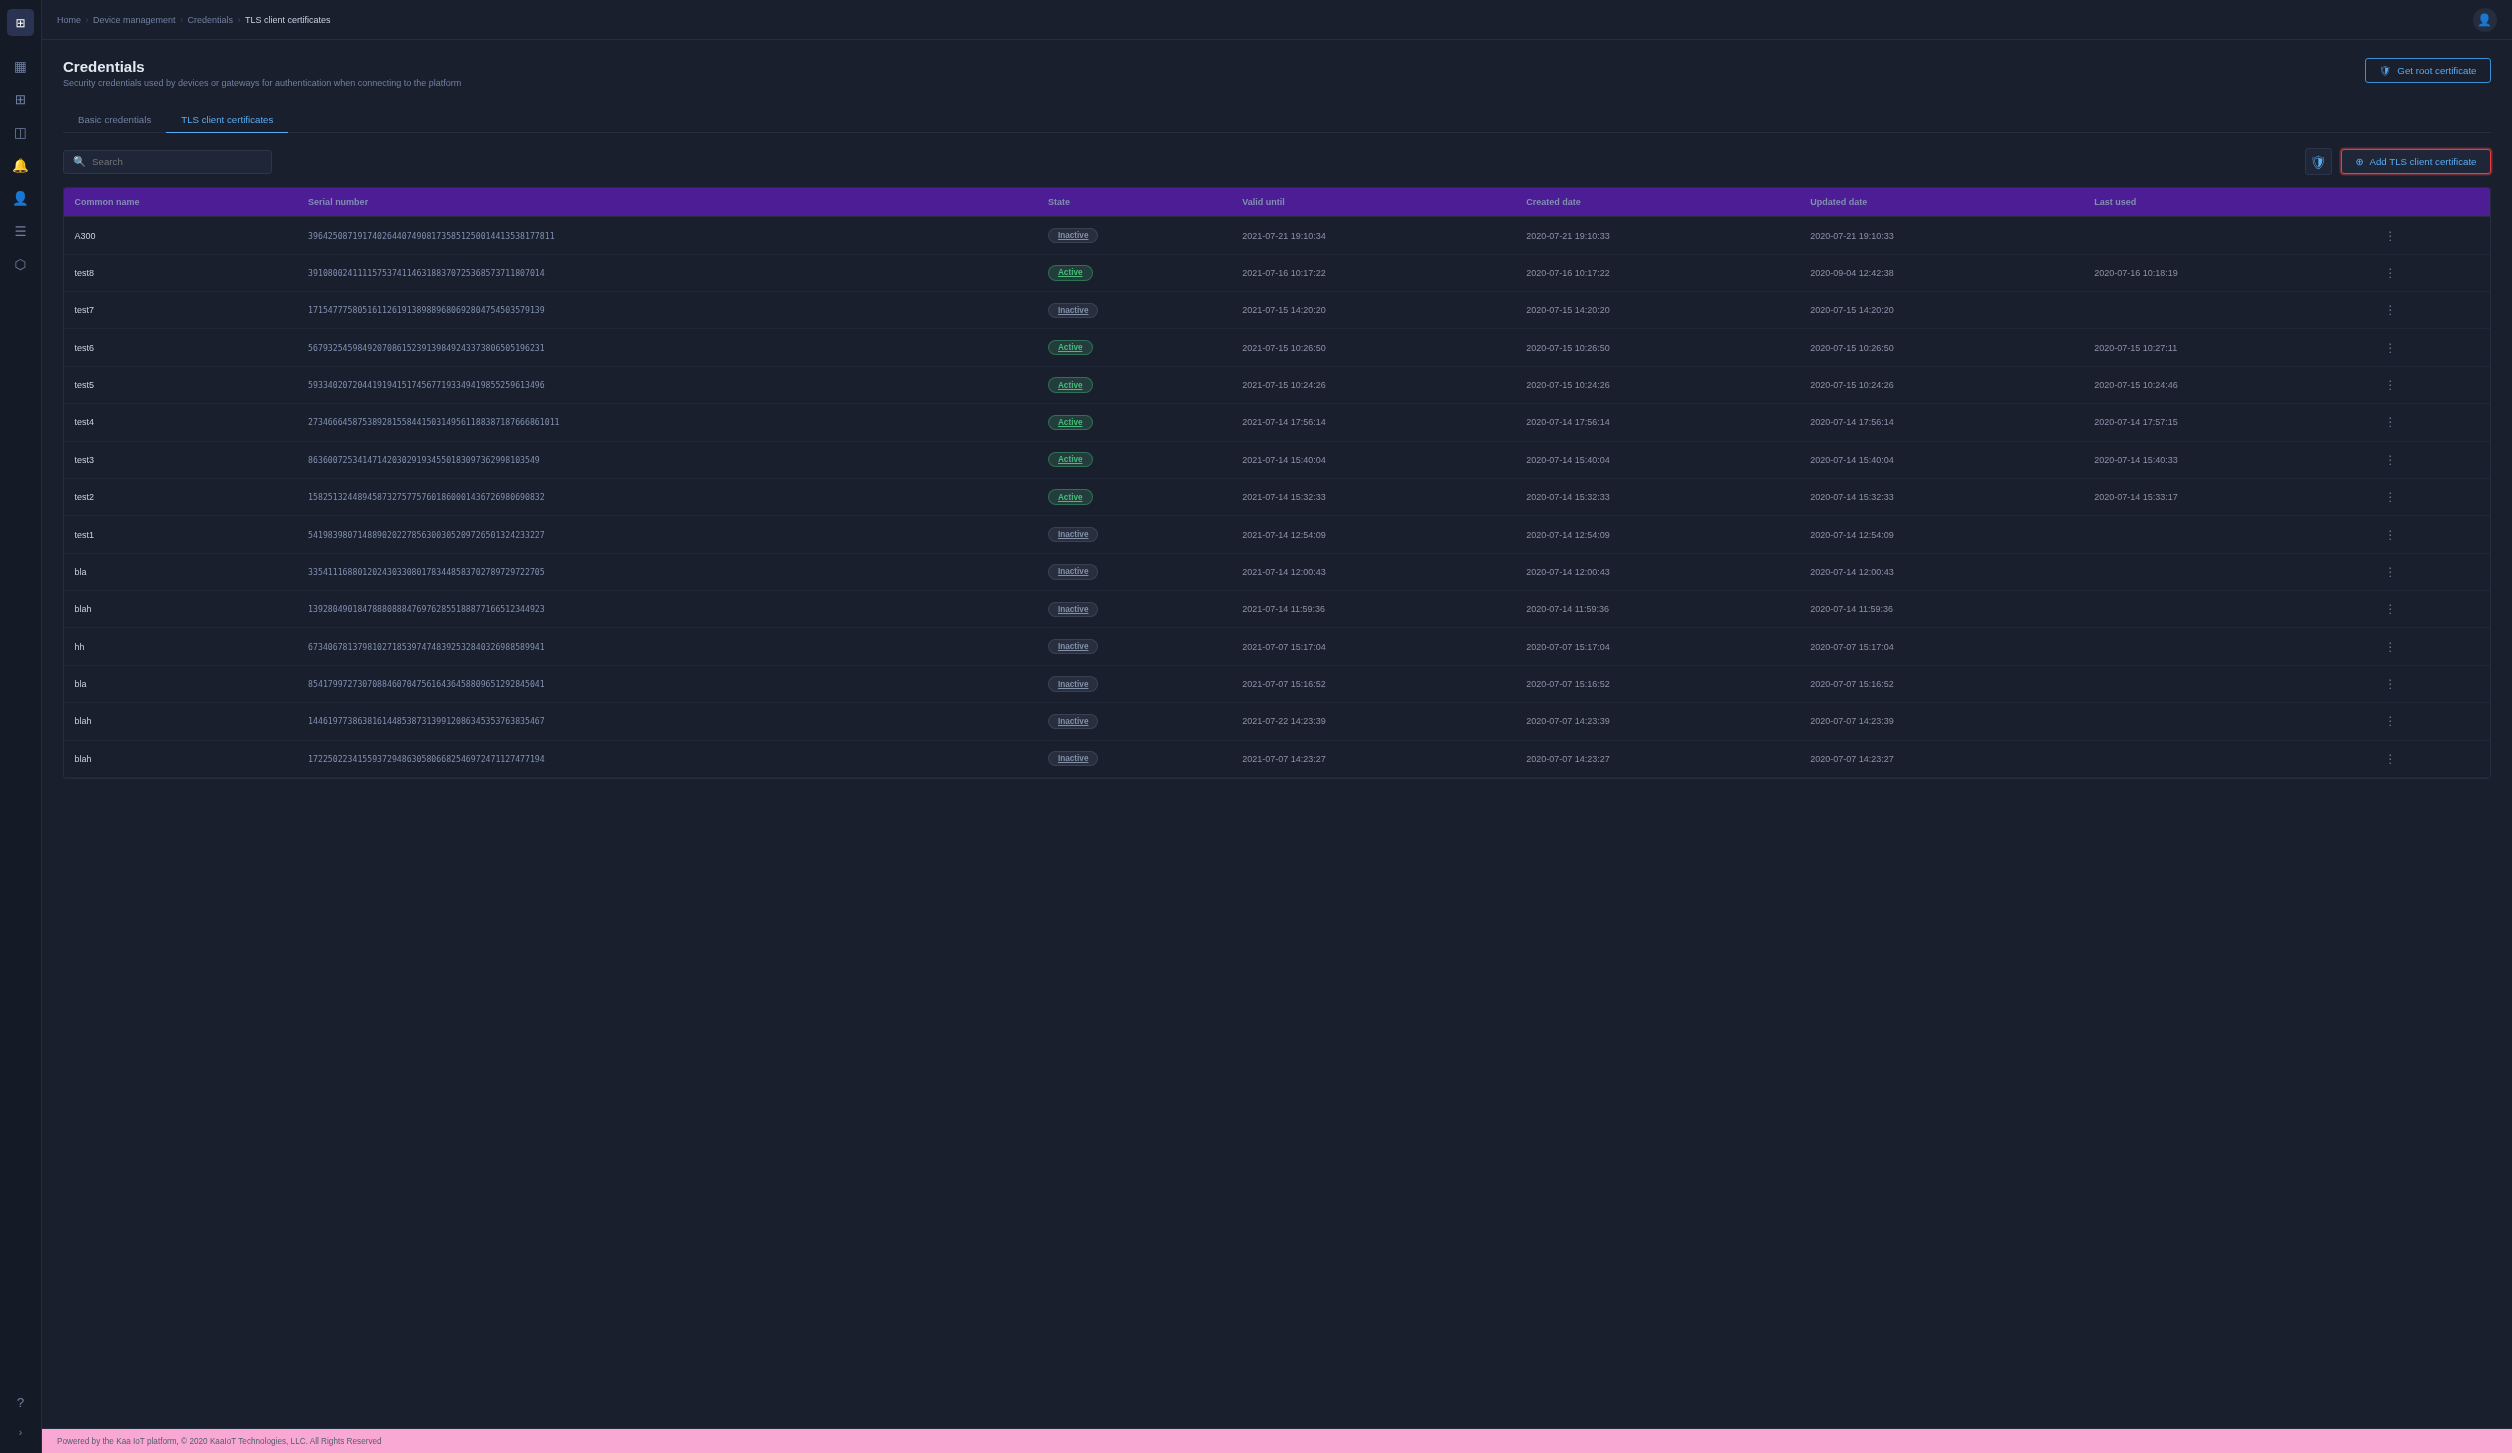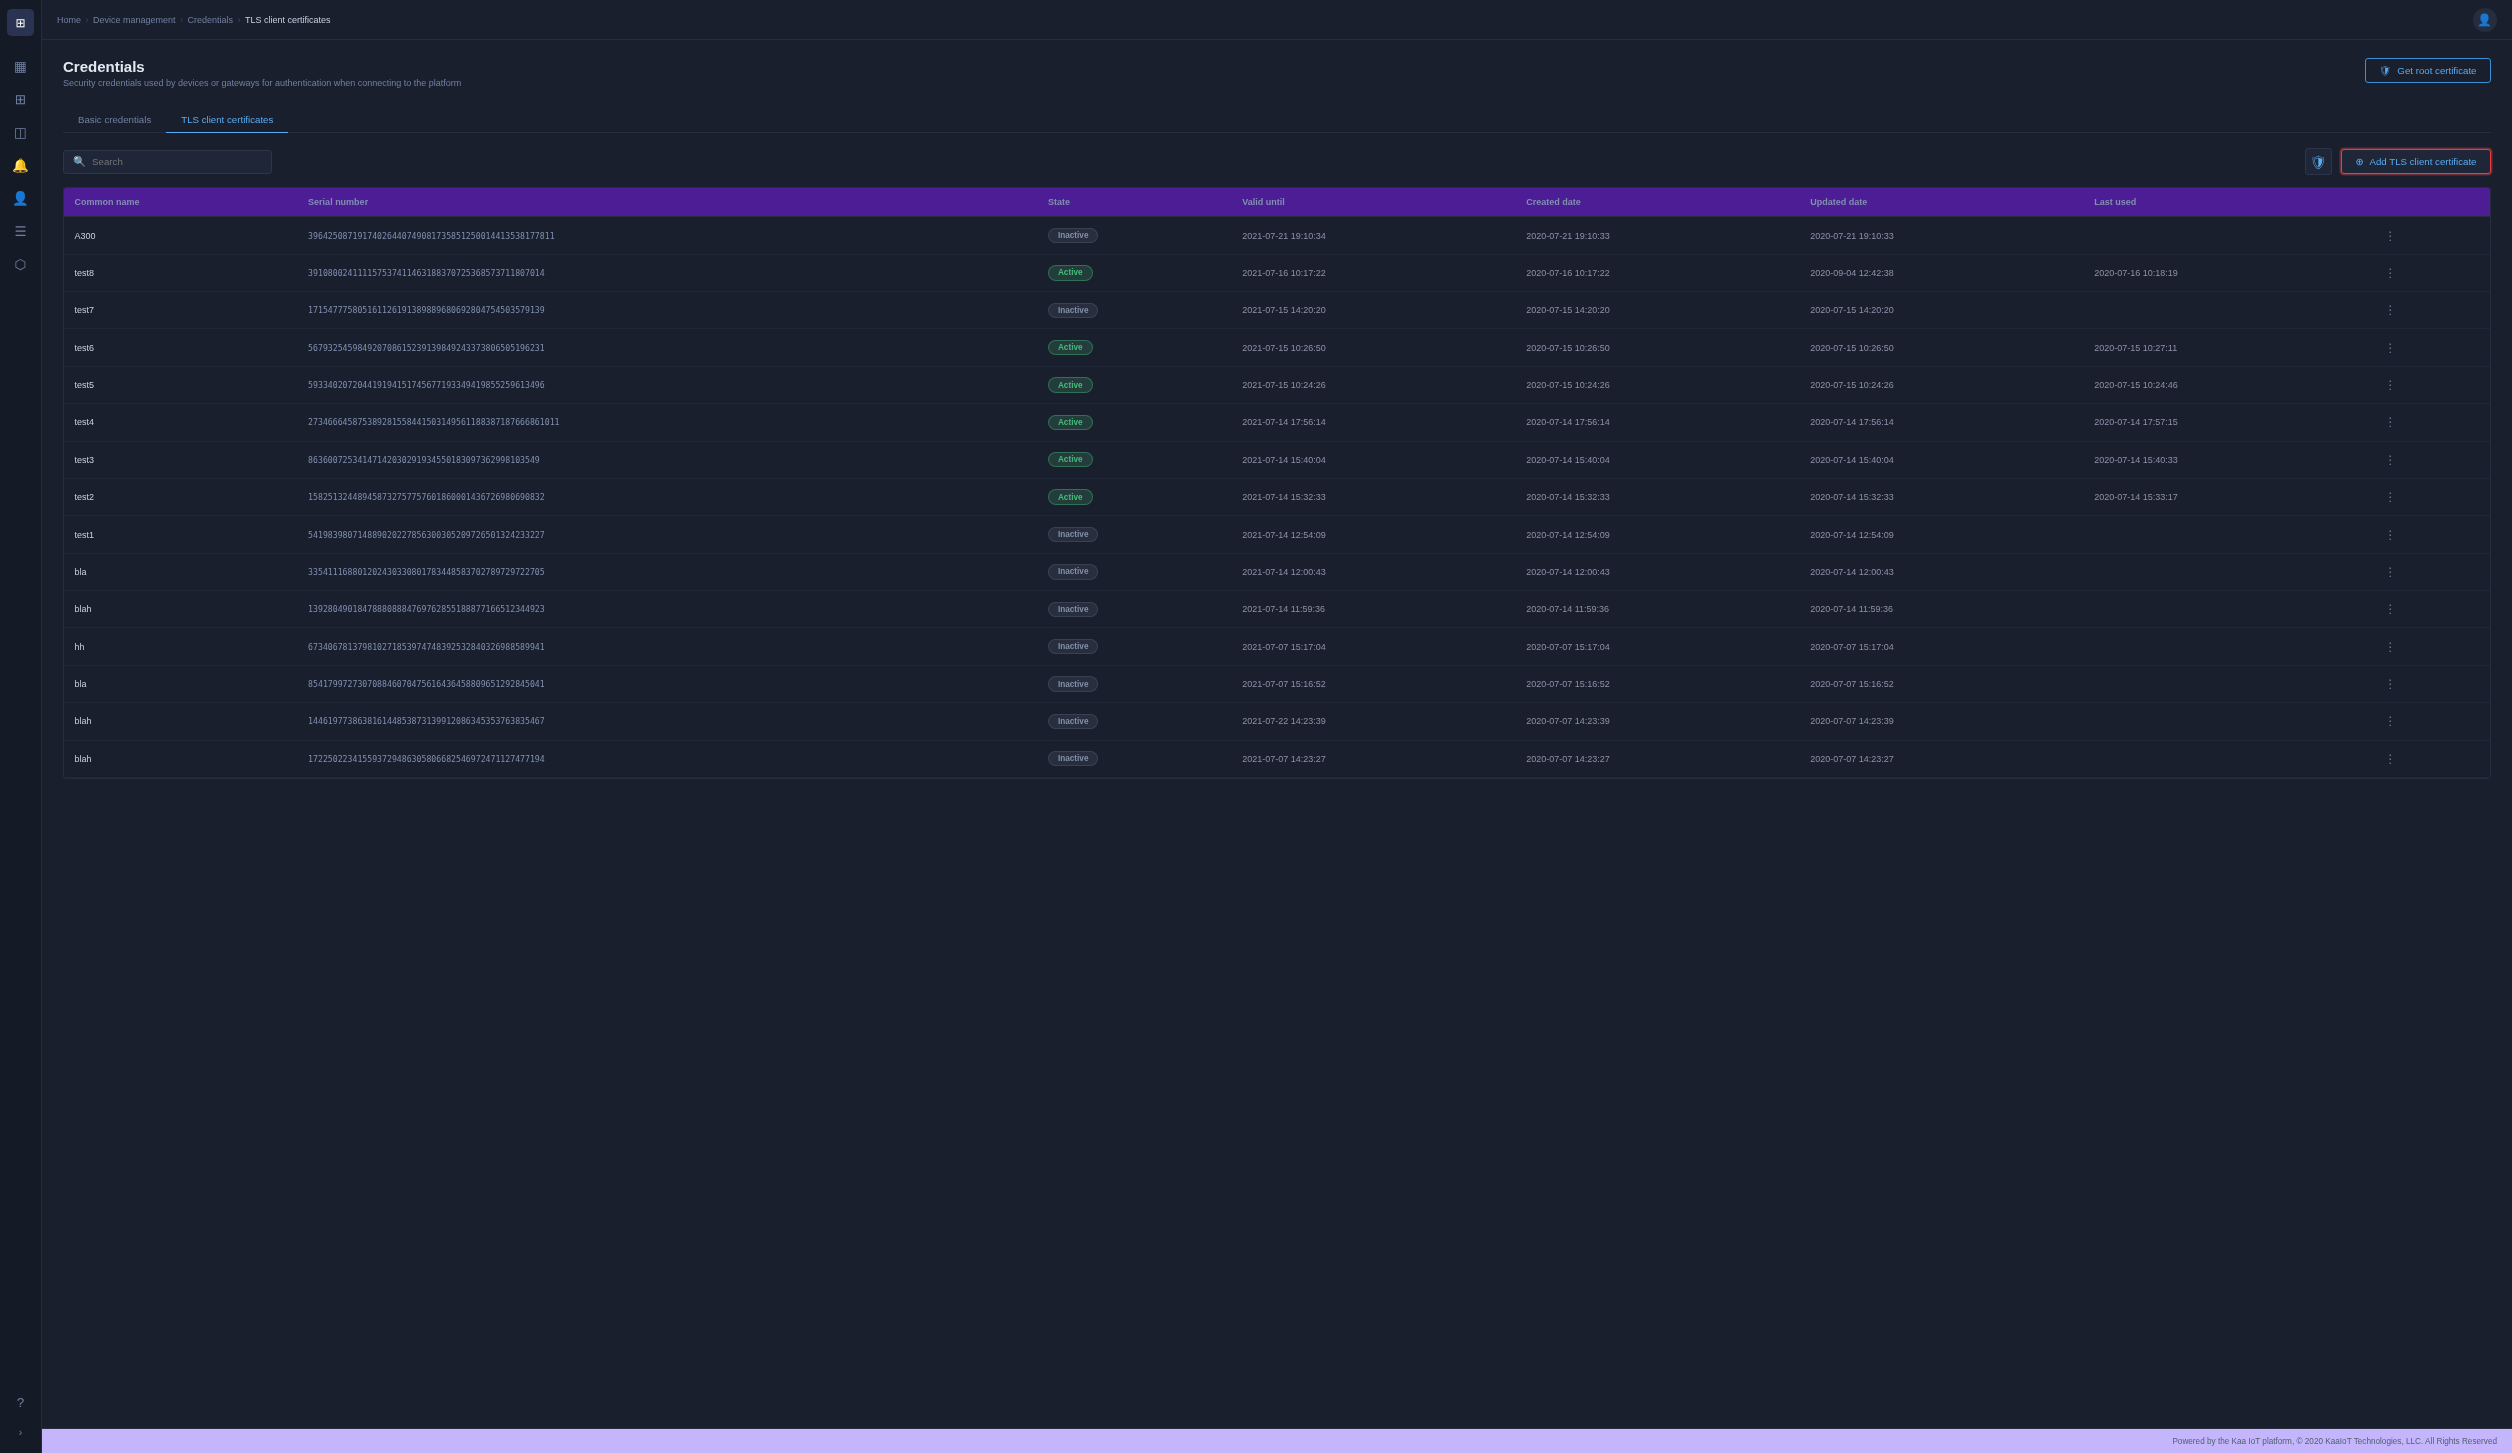--- a/index.html
+++ b/index.html
@@ -217,44 +217,44 @@
     .td-name { color: #c8d0e0; font-weight: 500; }
     .td-serial { font-family: monospace; font-size: 8.2px; color: #8090b0; }
     .td-date { color: #9090a8; }
 
     .badge {
       display: inline-block;
       padding: 2.2px 9px;
       border-radius: 9px;
       font-size: 8.2px;
       font-weight: 600;
+      text-decoration: underline;
     }
     .badge-active {
       background: rgba(72,187,120,0.2);
       color: #48bb78;
       border: 0.7px solid rgba(72,187,120,0.4);
     }
     .badge-inactive {
       background: rgba(100,110,130,0.2);
       color: #8090a8;
       border: 0.7px solid rgba(100,110,130,0.3);
     }
 
     .more-btn {
       background: none; border: none; cursor: pointer;
       color: #7080a0; font-size: 12px; padding: 3px 6px;
       border-radius: 2.2px;
     }
 
     
     .footer {
-      background: #c4b5fd;
+      background: #f9a8d4;
       border-top: 0.7px solid #252d3e;
       padding: 7.5px 15px;
-      text-align: right;
       font-size: 8.2px;
       color: #506070;
     }
 
     
     ::-webkit-scrollbar { width: 4.5px; }
     ::-webkit-scrollbar-track { background: #1a1f2e; }
     ::-webkit-scrollbar-thumb { background: #2d3548; border-radius: 2.2px; }
   </style>
 </head>

